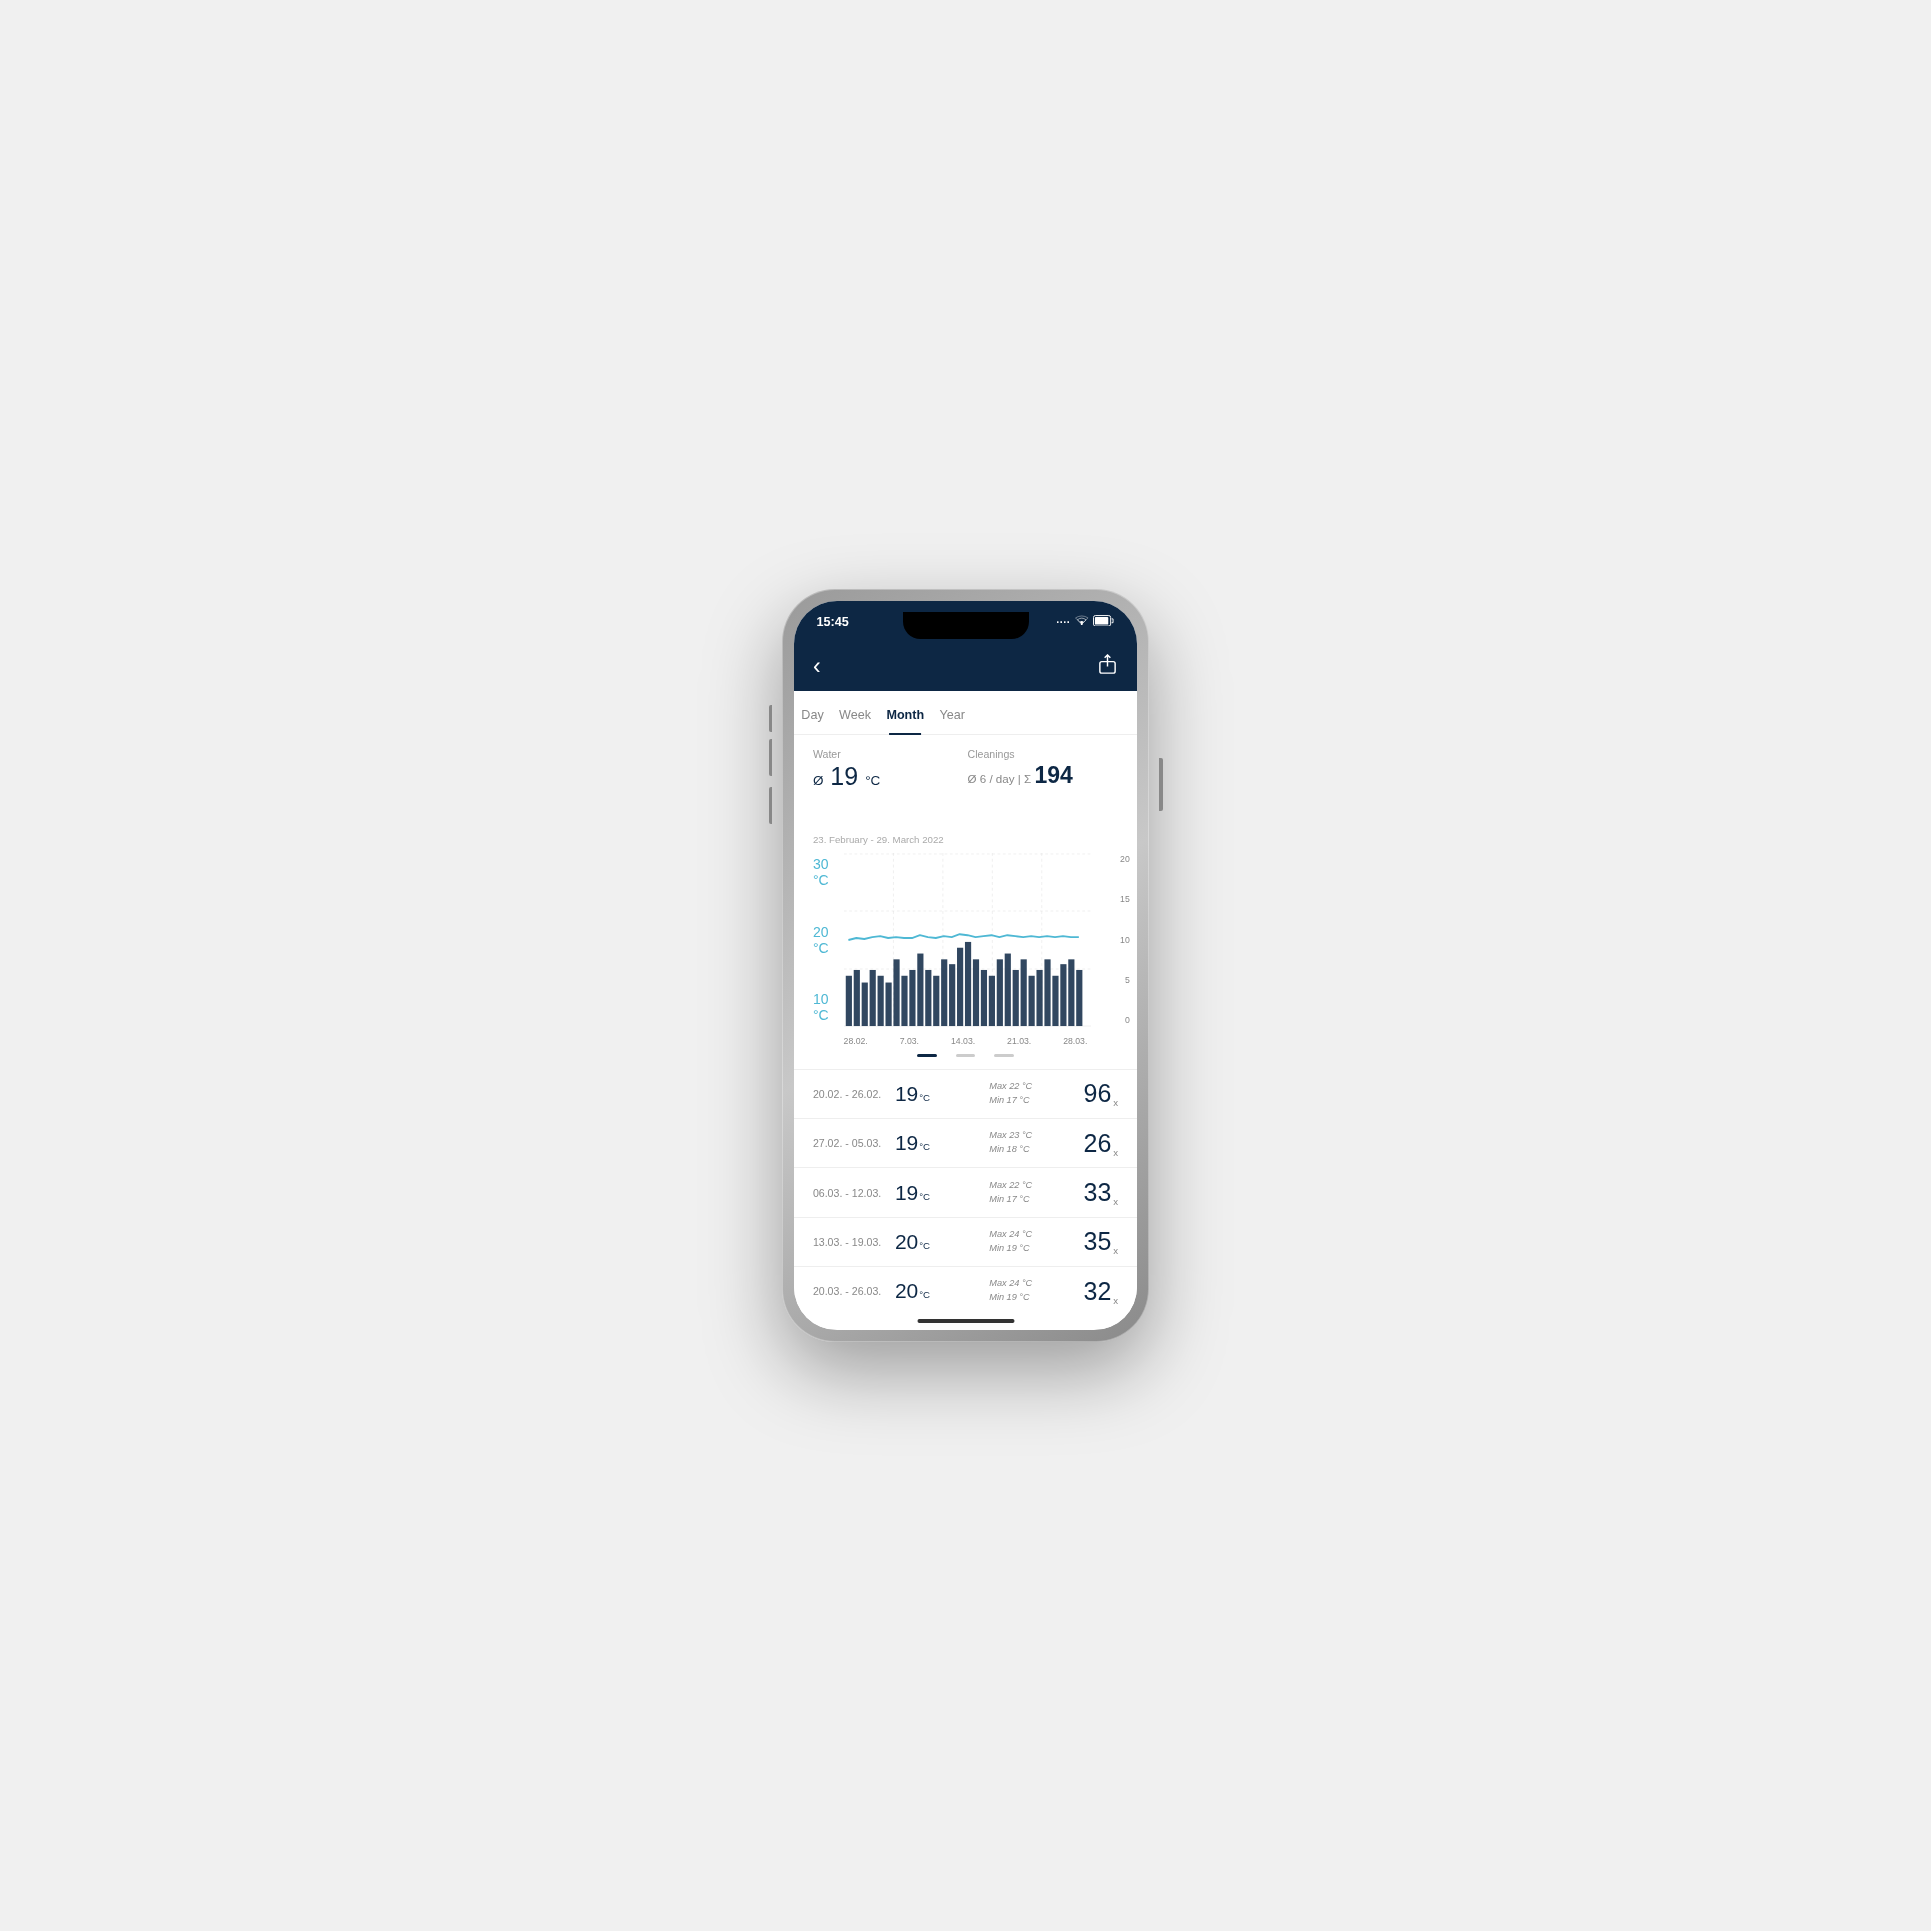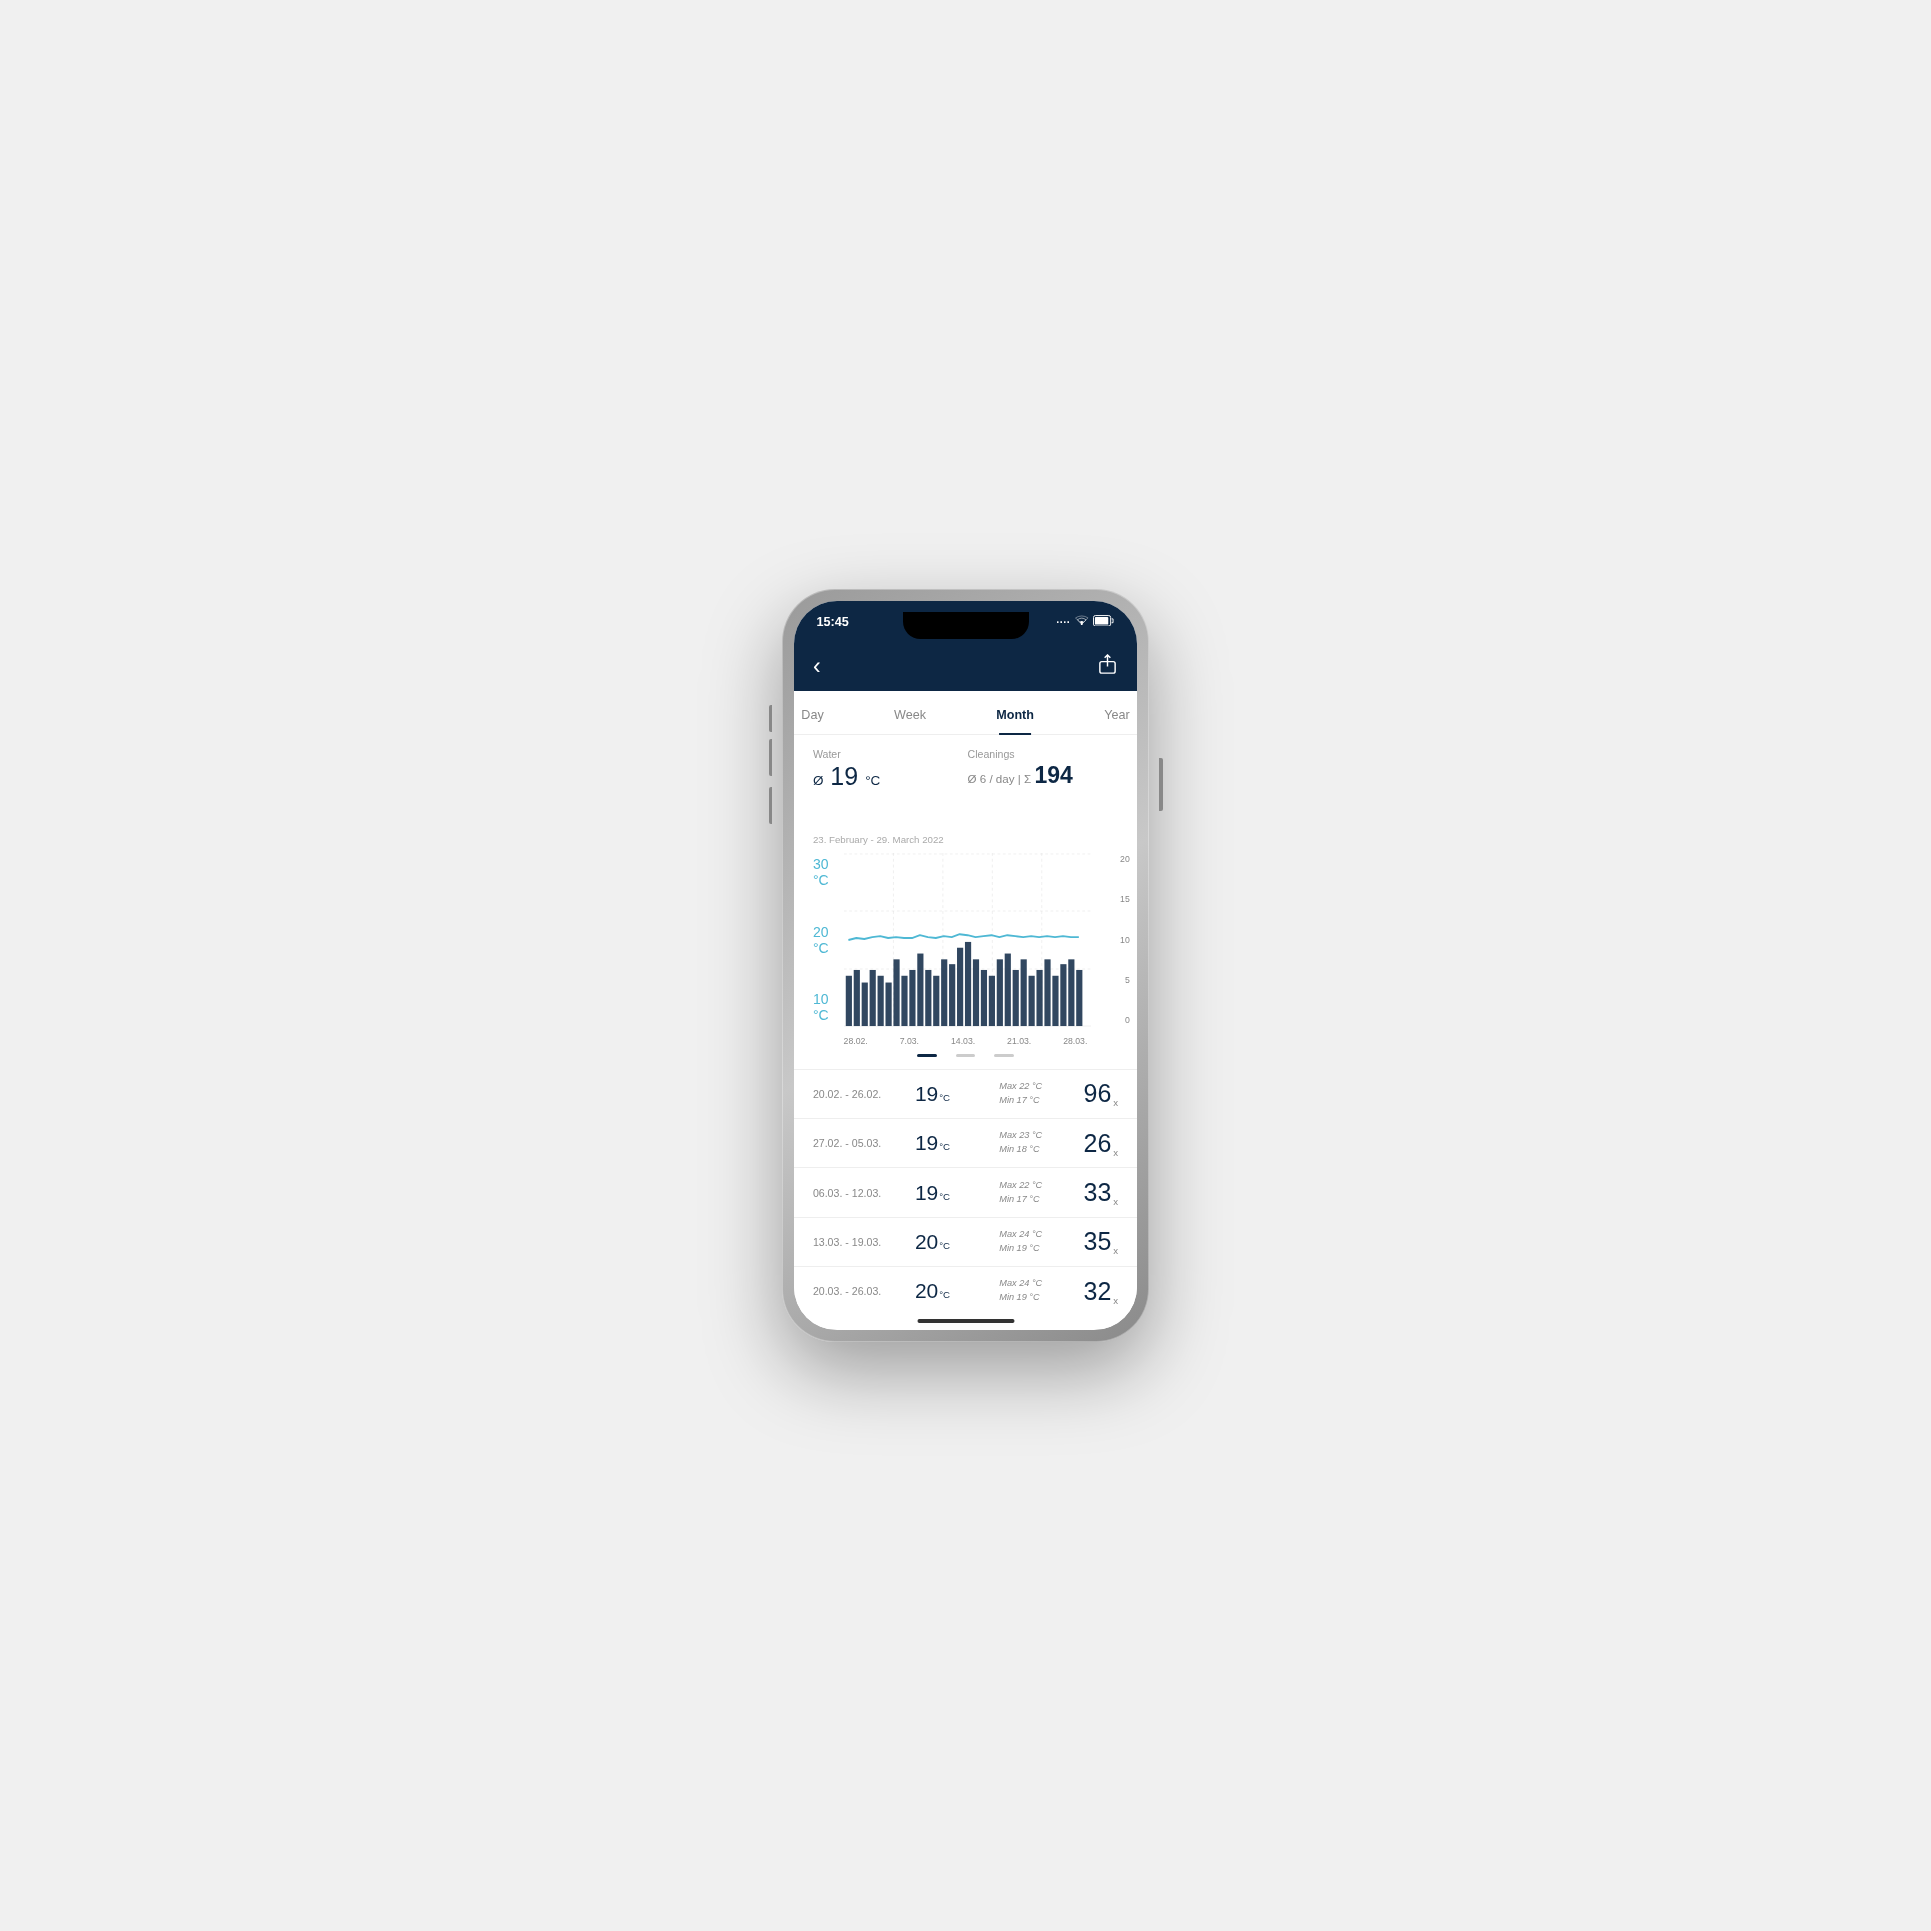--- a/index.html
+++ b/index.html
@@ -119,21 +119,21 @@
     .app-content {
       background: #fff;
       flex: 1;
       overflow-y: auto;
       height: calc(100% - 91px);
     }
 
     
     .tabs {
       display: flex;
-      justify-content: space-between;
+      justify-content: flex-start;
       padding: 13.5px 0 7.7px;
       border-bottom: 1px solid #eee;
     }
     .tab {
       font-size: 12.6px;
       color: #888;
       padding: 3.9px 7.7px;
       cursor: pointer;
       position: relative;
     }
@@ -213,21 +213,20 @@
 
     
     .data-table {
       margin-top: 7.7px;
     }
     .data-row {
       display: flex;
       align-items: center;
       padding: 9.7px 19.3px;
       border-top: 1px solid #eee;
-      gap: 20px;
     }
     .data-row-date {
       font-size: 10.6px;
       color: #888;
       width: 82px;
       flex-shrink: 0;
     }
     .data-row-temp {
       display: flex;
       align-items: baseline;

